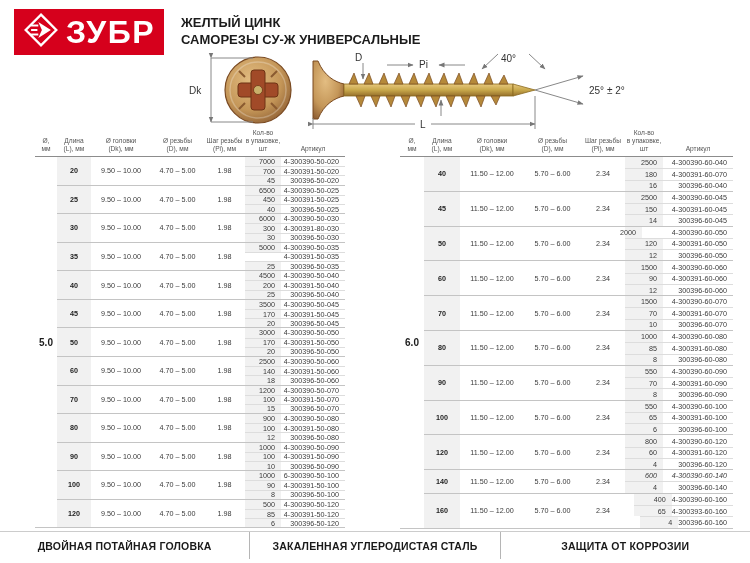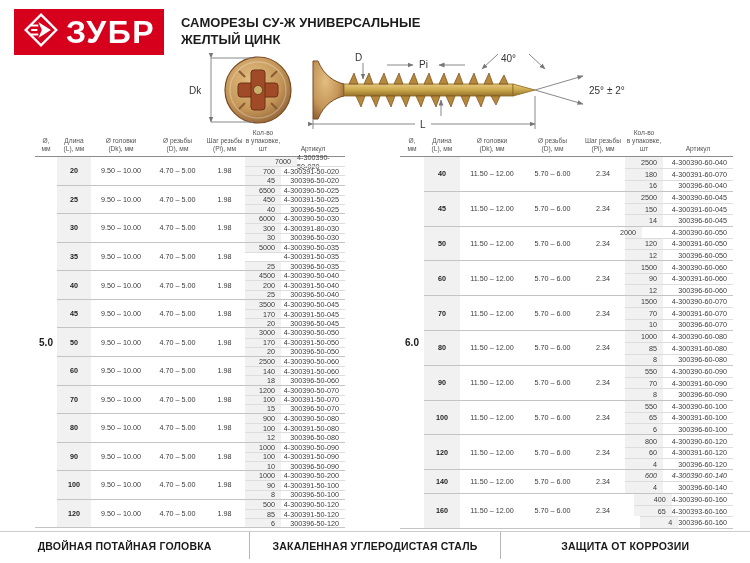--- a/index.html
+++ b/index.html
@@ -50,22 +50,22 @@
       <line x1="9" y1="15" x2="17" y2="15" stroke="#fff" stroke-width="2.2"></line>
       <line x1="9" y1="20" x2="16" y2="20" stroke="#fff" stroke-width="2.2"></line>
       <line x1="9" y1="25" x2="17" y2="25" stroke="#fff" stroke-width="2.2"></line>
       <polygon points="17,11 31,20 17,29 21,20" fill="#fff"></polygon>
     </svg>
   </span>
   <span class="logo-text">ЗУБР</span>
 </div>
 
 <div class="title">
+  <div>ЖЕЛТЫЙ ЦИНК</div>
   <div>САМОРЕЗЫ СУ-Ж УНИВЕРСАЛЬНЫЕ</div>
-  <div>ЖЕЛТЫЙ ЦИНК</div>
 </div>
 
 <div class="diagram">
   <svg width="565" height="82" viewBox="0 0 565 82">
     <defs>
       <marker id="ah" markerWidth="7" markerHeight="7" refX="5.5" refY="3" orient="auto">
         <polygon points="0,0.6 6,3 0,5.4" fill="#777"></polygon>
       </marker>
       <radialGradient id="headGrad" cx="40%" cy="35%" r="75%">
         <stop offset="0%" stop-color="#e3bd82"></stop>
@@ -188,21 +188,21 @@
     <div class="tbody" style="display: flex;">
       <div class="dia-cell" style="width: 22px;">5.0</div>
       <div class="groups">
         <div class="grp">
           <div class="gcell len" style="width: 34px;">20</div>
           <div class="gcell" style="width: 60px;">9.50 – 10.00</div>
           <div class="gcell" style="width: 53px;">4.70 – 5.00</div>
           <div class="gcell" style="width: 41px;">1.98</div>
           <div class="subs" style="width: 100px;">
             <div class="sub" style="height: 9.2px; flex: 1 0 auto;">
-              <div class="qty" style="width: 52px;">7000</div>
+              <div class="qty" style="width: 36px;">7000</div>
               <div class="art">4-300390-50-020</div>
             </div>
             <div class="sub" style="height: 9.2px; flex: 1 0 auto;">
               <div class="qty" style="width: 36px;">700</div>
               <div class="art">4-300391-50-020</div>
             </div>
             <div class="sub" style="height: 9.2px; flex: 1 0 auto;">
               <div class="qty" style="width: 36px;">45</div>
               <div class="art">300396-50-020</div>
             </div>
@@ -409,21 +409,21 @@
           </div>
         </div>
         <div class="grp">
           <div class="gcell len" style="width: 34px;">100</div>
           <div class="gcell" style="width: 60px;">9.50 – 10.00</div>
           <div class="gcell" style="width: 53px;">4.70 – 5.00</div>
           <div class="gcell" style="width: 41px;">1.98</div>
           <div class="subs" style="width: 100px;">
             <div class="sub" style="height: 9.2px; flex: 1 0 auto;">
               <div class="qty" style="width: 36px;">1000</div>
-              <div class="art">4-300390-50-200</div>
+              <div class="art">6-300390-50-100</div>
             </div>
             <div class="sub" style="height: 9.2px; flex: 1 0 auto;">
               <div class="qty" style="width: 36px;">90</div>
               <div class="art">4-300391-50-100</div>
             </div>
             <div class="sub" style="height: 9.2px; flex: 1 0 auto;">
               <div class="qty" style="width: 36px;">8</div>
               <div class="art">300396-50-100</div>
             </div>
           </div>

